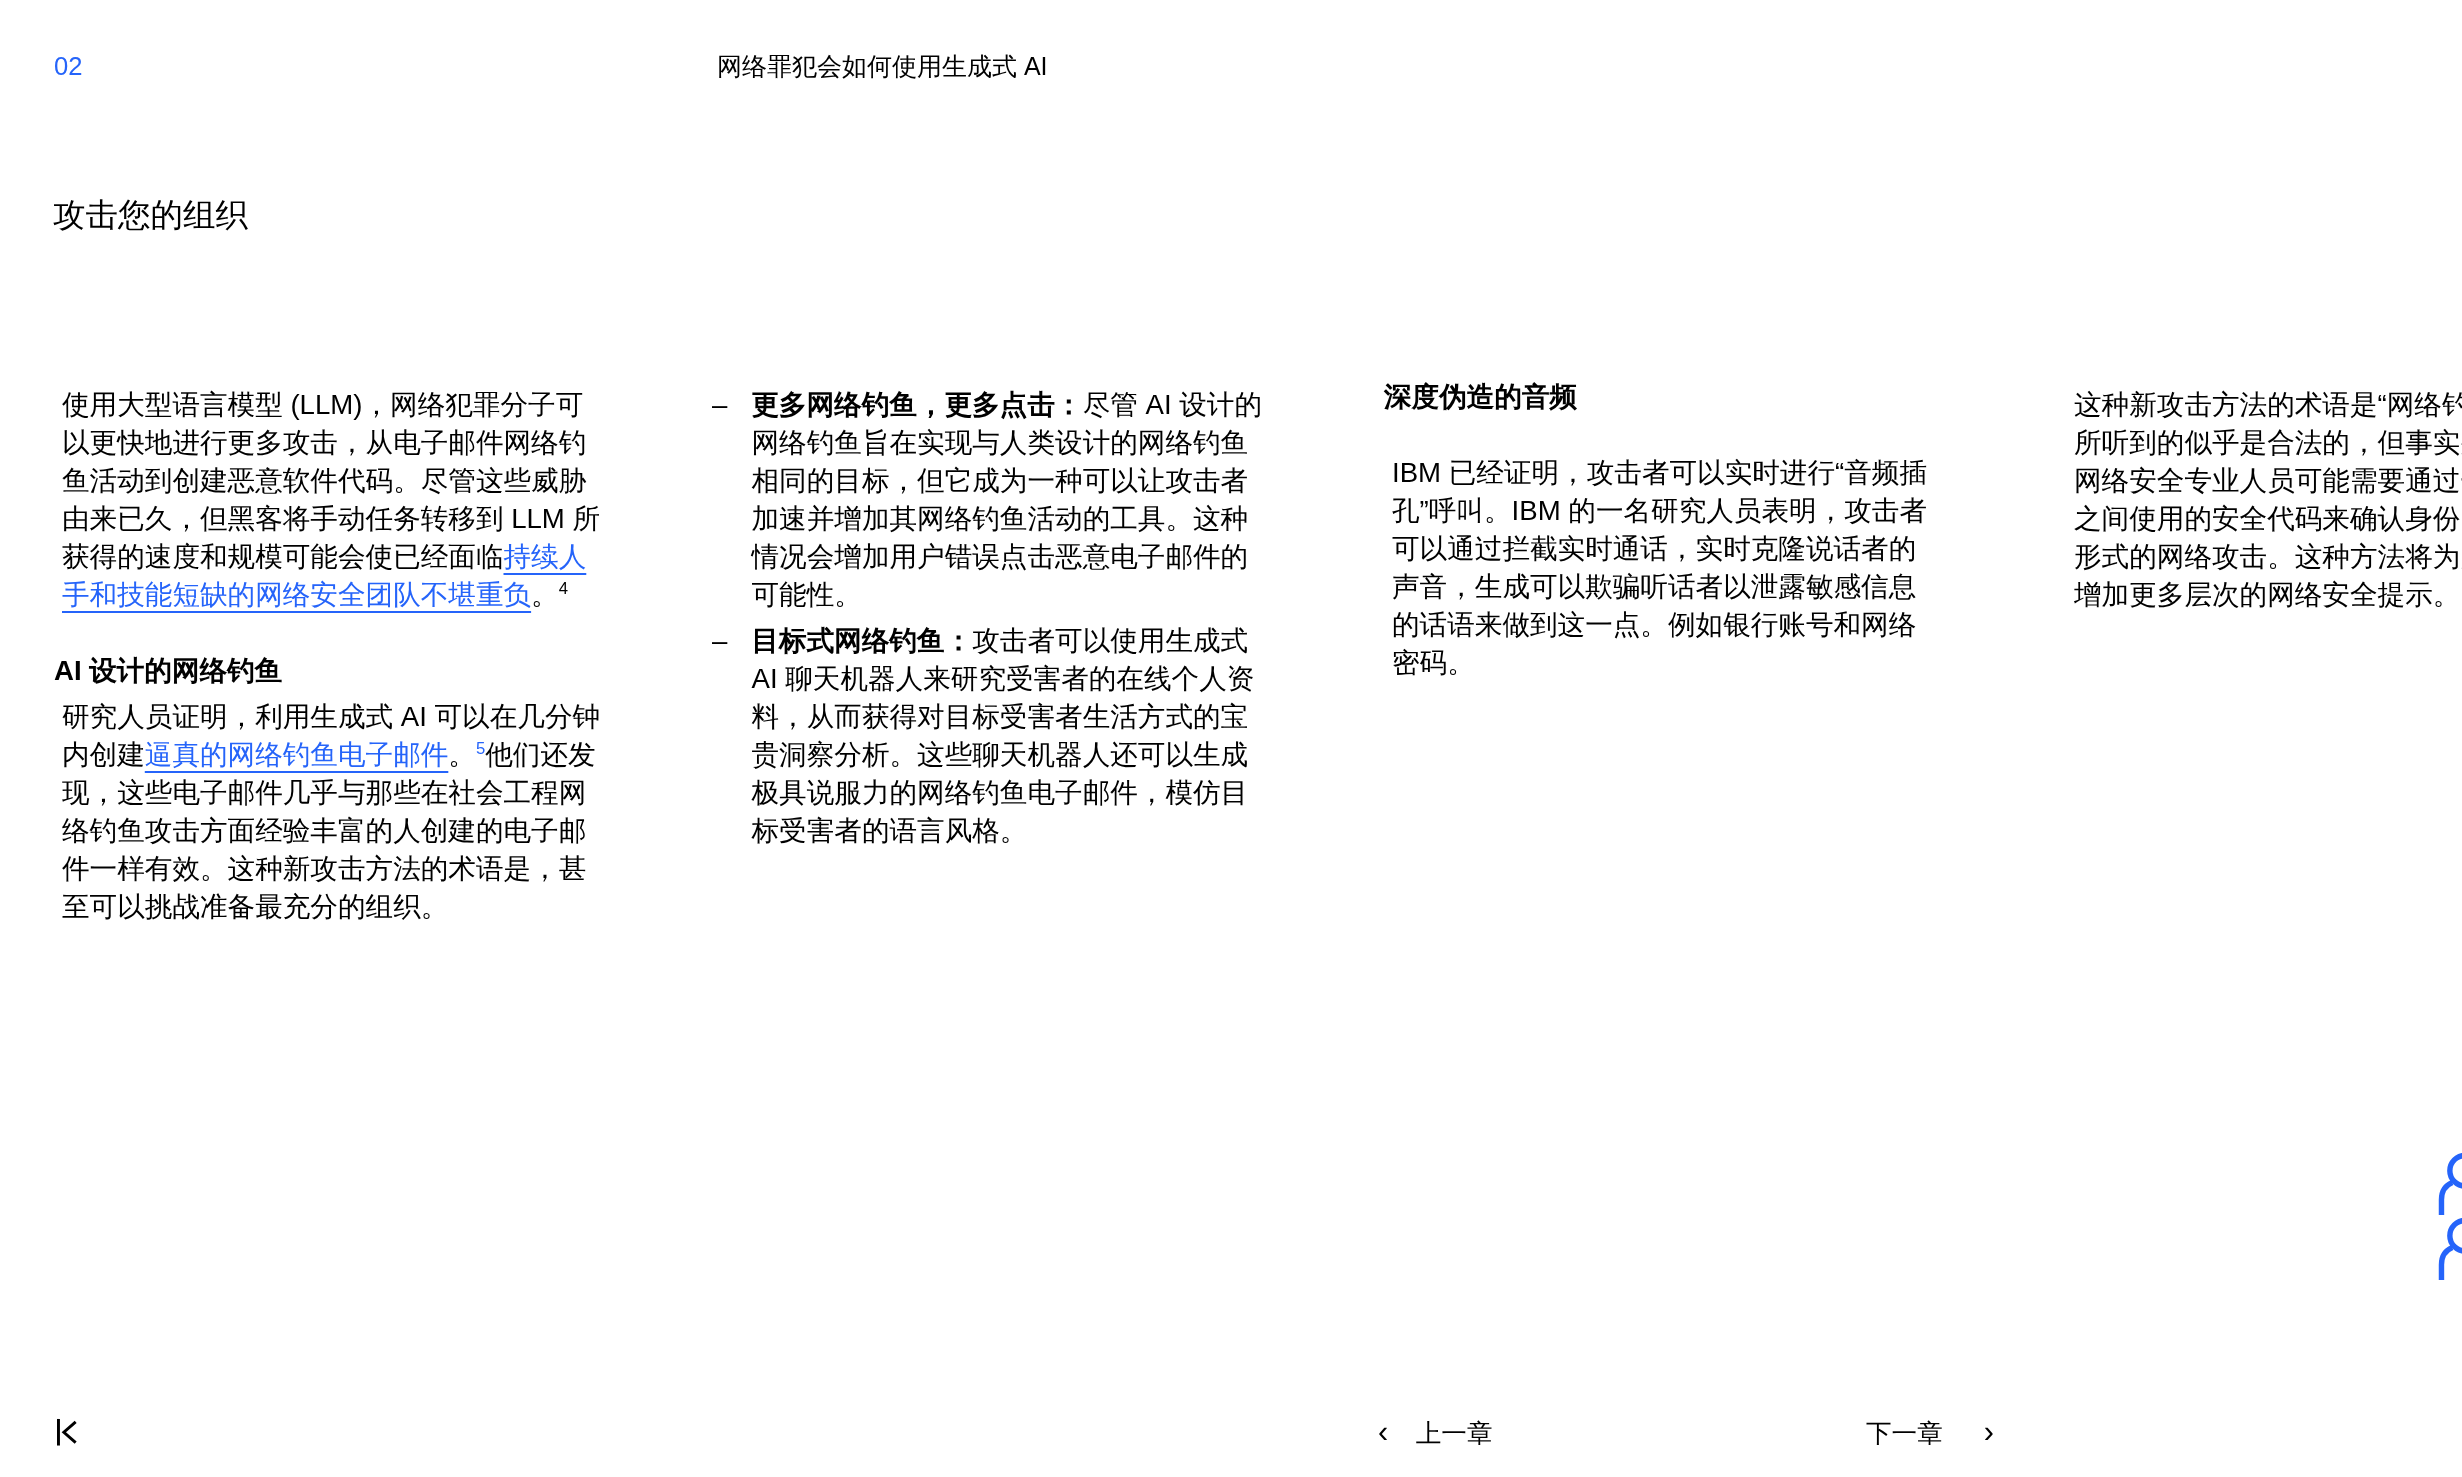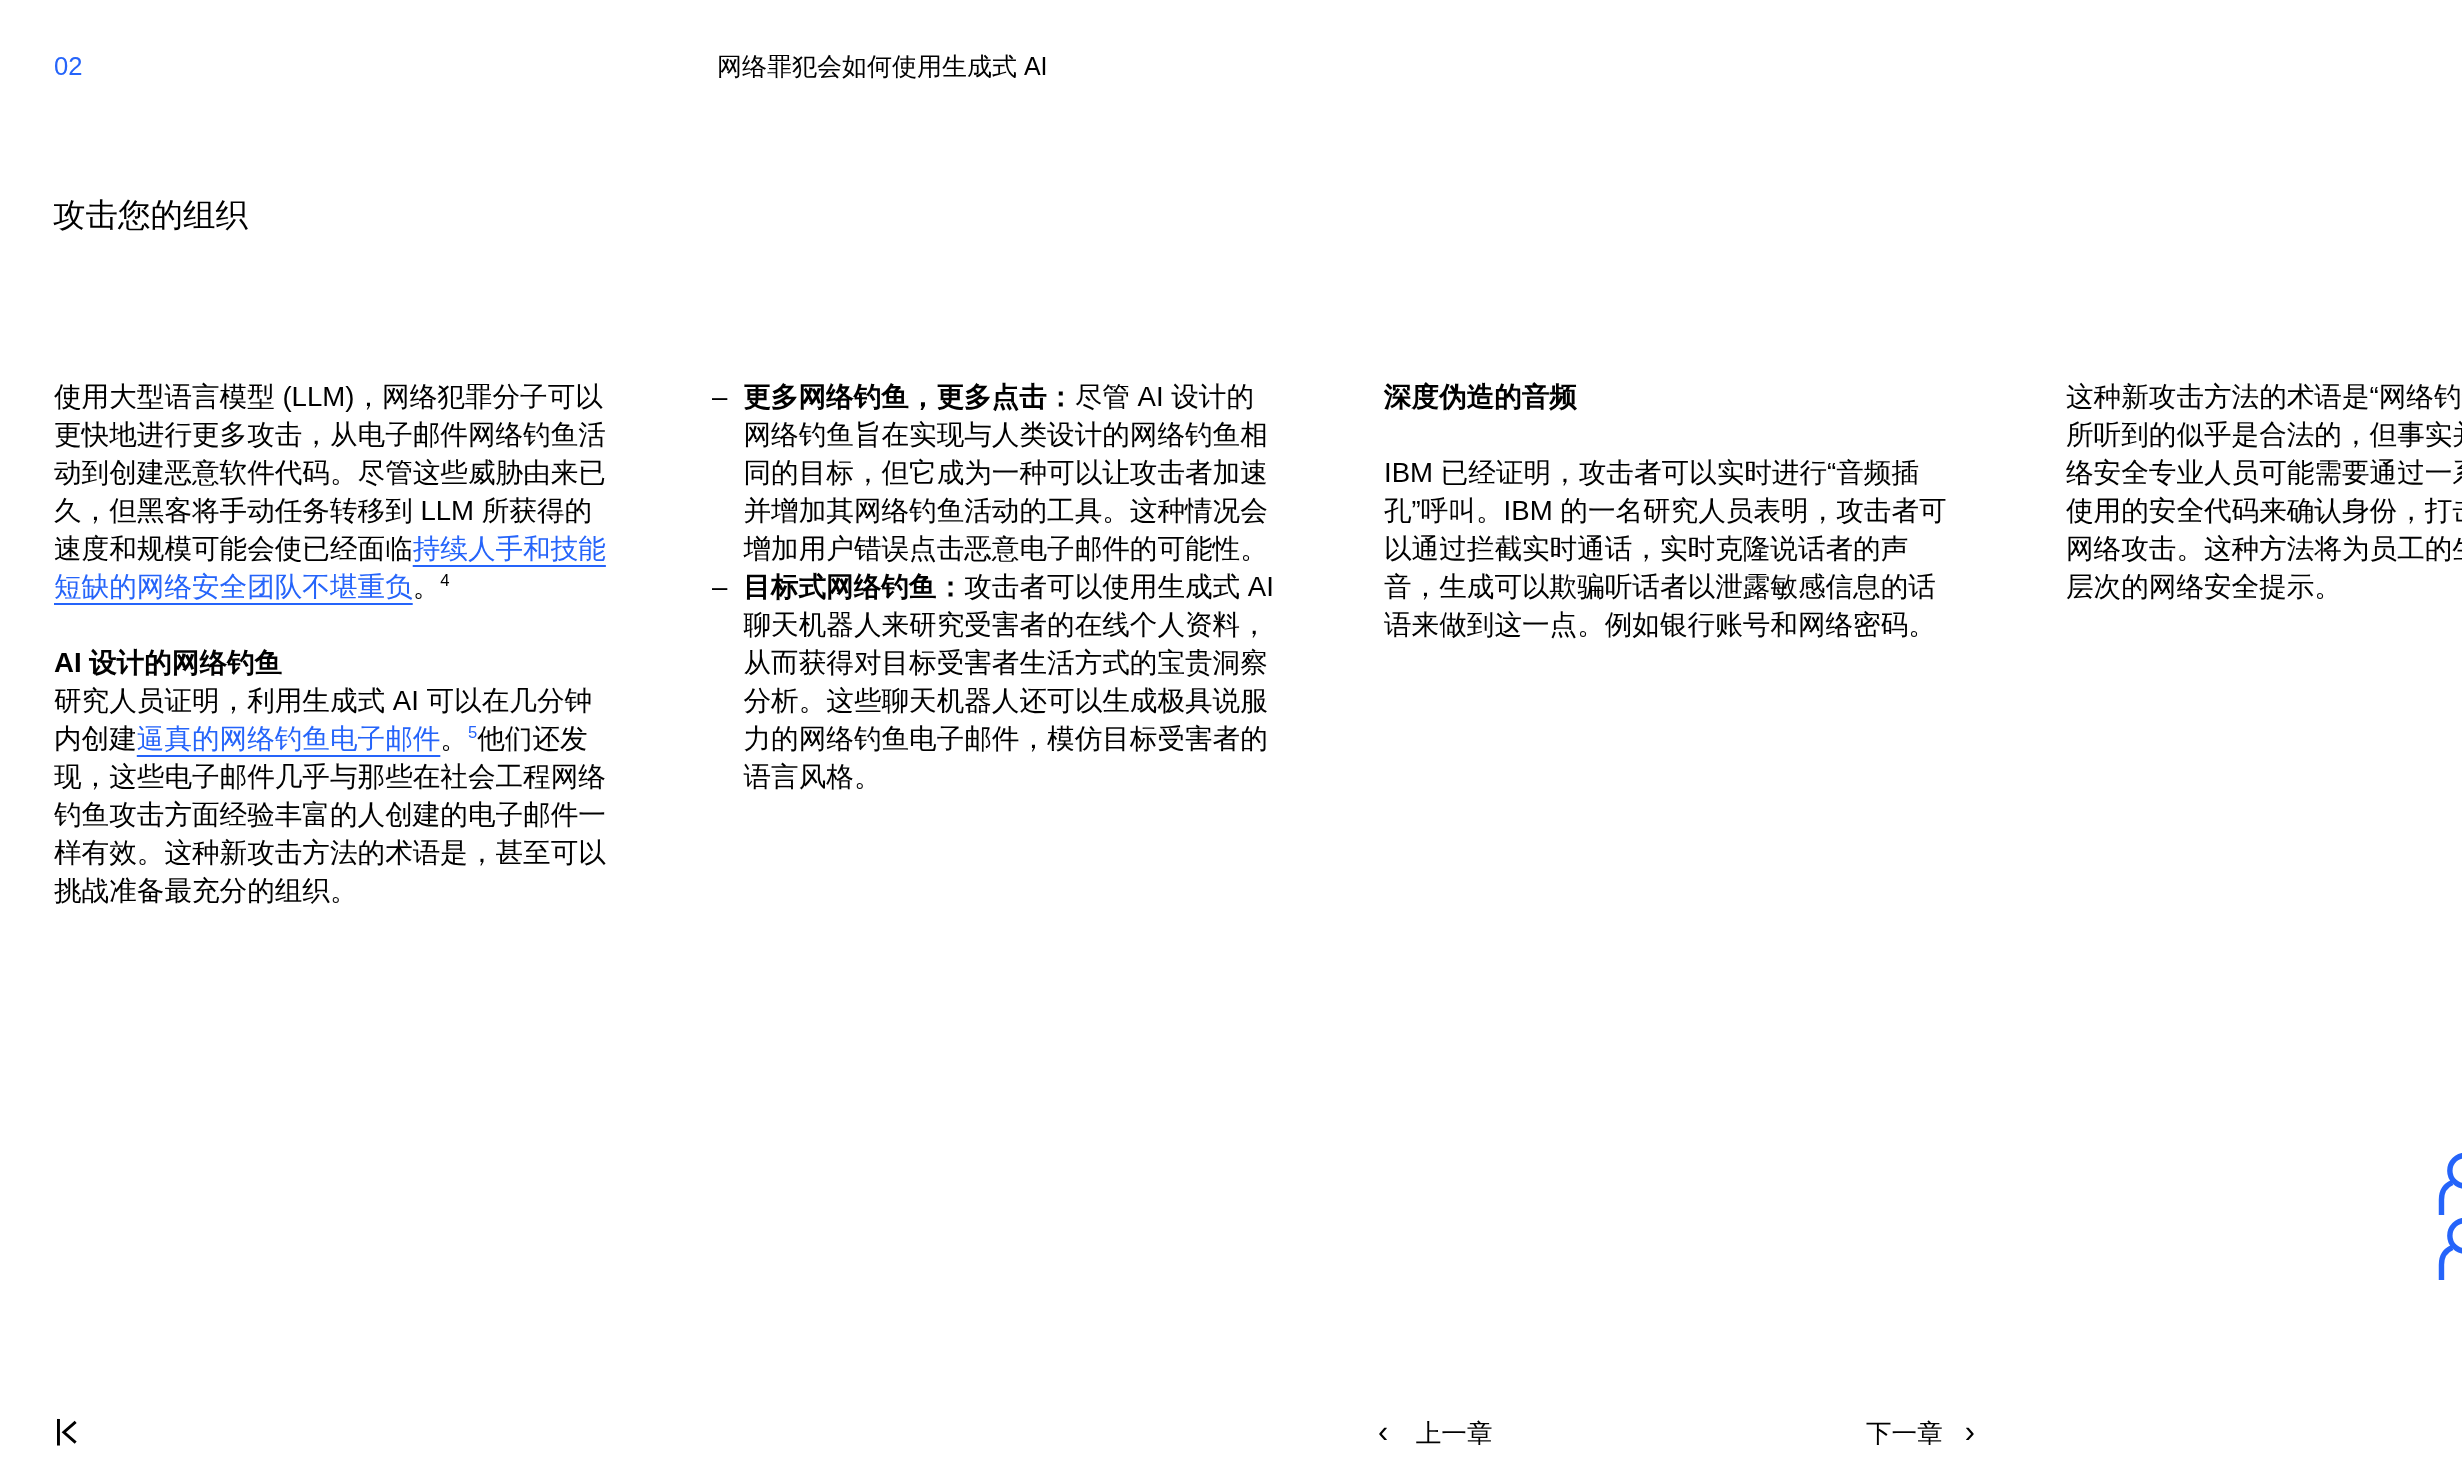--- a/index.html
+++ b/index.html
@@ -35,21 +35,21 @@
     font-size:32.5px;line-height:37px;
     font-weight:400;margin:0;
   }
 
   
   .col{
     top:378px;
     font-size:27.6px;line-height:38px;
     letter-spacing:0;
   }
-  .col p{margin:0;}
+  .col p{margin:8px;}
   .col-1{left:54px;width:561px;}
   .col-2{left:712px;width:564px;}
   .col-3{left:1384px;width:566px;}
   .col-4{left:2066px;width:552px;}
 
   .subheading{
     font-size:27.6px;line-height:38px;
     font-weight:700;margin:38px 0 0 0;
   }
   .col-3 .subheading{margin-top:0;font-family:Liberation Serif, serif;}
@@ -77,21 +77,21 @@
     color:var(--accent);
   }
 
   
   .footer-item{
     font-size:25.6px;line-height:29.5px;
     color:var(--text);
   }
   .first-page{left:55px;top:1417px;cursor:pointer;}
   .nav-prev{left:1378px;top:1419px;cursor:pointer;display:flex;align-items:center;gap:27.6px;}
-  .nav-next{left:1866px;top:1419px;cursor:pointer;display:flex;align-items:center;gap:22px;}
+  .nav-next{left:1866px;top:1419px;cursor:pointer;display:flex;align-items:center;gap:41px;}
   .nav-chevron{
     font-size:30.5px;line-height:27.6px;
     font-weight:400;
     transform:translateY(-2px);
   }
 </style>
 </head>
 <body>
 
 <div class="abs section-number">02</div>

